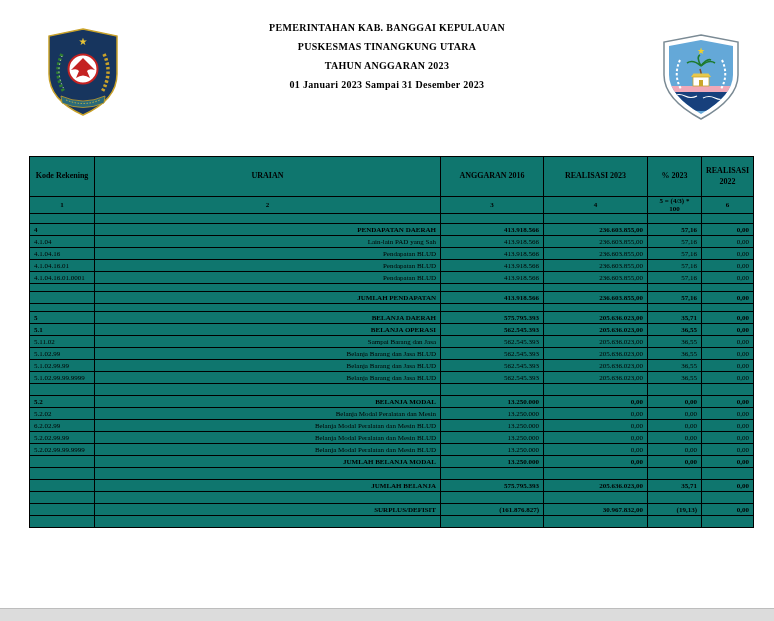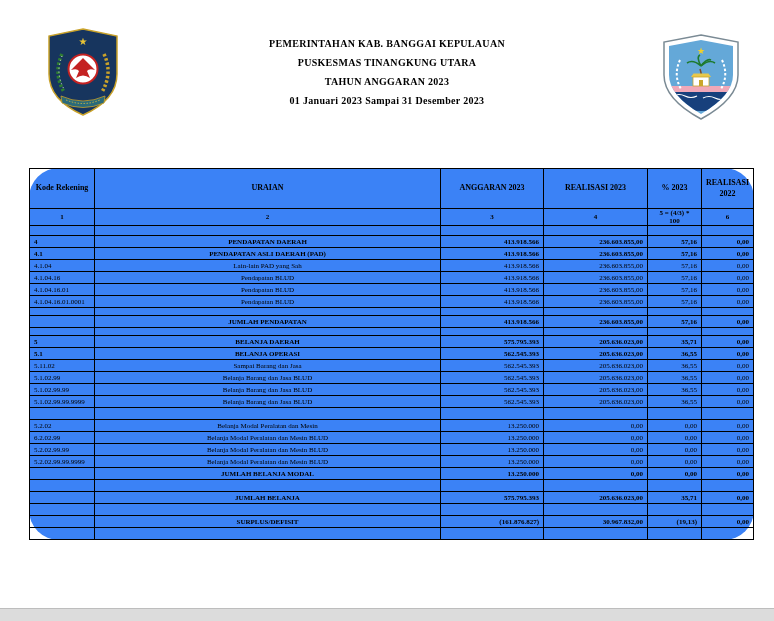--- a/index.html
+++ b/index.html
@@ -13,50 +13,49 @@
     overflow: hidden;
   }
   .page { position: absolute; inset: 0 0 13px 0; background: #fff; }
   .page-edge {
     position: absolute; left: 0; right: 0; bottom: 0; height: 13px;
     background: #dcdcdc; border-top: 1px solid #bdbdbd;
   }
   .doc-header { position: relative; height: 150px; }
   .logo-left  { position: absolute; left: 45px;  top: 26px; }
   .logo-right { position: absolute; left: 659px; top: 33px; }
-  .title-block { text-align: center; padding-top: 34px; }
+  .title-block { text-align: center; padding-top: 18px; }
   .title-line {
     font-weight: bold; font-size: 10px; line-height: 19px;
     letter-spacing: 0.3px; white-space: nowrap;
   }
   table.lra {
-    position: absolute; left: 29px; top: 168px;
+    position: absolute; left: 29px; top: 156px;
     border-collapse: collapse; table-layout: fixed; width: 724px;
-    background: #3b82f6;
-    border-radius: 30px;
+    background: #0f766e;
   }
   .lra th, .lra td {
     border: 1px solid #000; overflow: hidden; white-space: nowrap;
     padding: 0 4px; vertical-align: middle;
   }
   .lra thead th {
     font-size: 8px; font-weight: bold; text-align: center;
     white-space: normal; line-height: 1.3;
   }
   .head-row th { height: 40px; }
   .num-row td {
     height: 16px; font-size: 7px; font-weight: bold; text-align: center;
     white-space: pre-line; line-height: 1.15;
   }
   .lra tbody td { font-size: 7px; height: 12px; }
   tr.spacer_sm td { height: 8px; }
   tr.spacer_md td { height: 10px; }
   tr.spacer_lg td { height: 12px; }
   .c-kode   { text-align: left; }
-  .c-uraian { text-align: center; padding-left: 6px; }
+  .c-uraian { text-align: right; padding-left: 6px; }
   .c-num    { text-align: right; padding-right: 8px; }
   tr.bold td { font-weight: bold; }
 </style>
 </head>
 <body>
 
 <div class="page">
 
   <div class="doc-header">
 
@@ -116,21 +115,21 @@
         <col style="width:346px">
         <col style="width:103px">
       <col style="width:104px">
         <col style="width:54px">
         <col style="width:52px">
     </colgroup>
     <thead>
       <tr class="head-row">
         <th>Kode Rekening</th>
         <th>URAIAN</th>
-        <th>ANGGARAN 2023</th>
+        <th>ANGGARAN 2016</th>
         <th>REALISASI 2023</th>
         <th>% 2023</th>
         <th>REALISASI 2022</th>
       </tr>
       <tr class="num-row">
         <td>1</td>
         <td>2</td>
         <td>3</td>
         <td>4</td>
         <td>5 = (4/3) *
@@ -148,28 +147,20 @@
           <td class="c-num"></td>
         </tr>
         <tr class="data bold">
           <td class="c-kode">4</td>
           <td class="c-uraian">PENDAPATAN DAERAH</td>
           <td class="c-num">413.918.566</td>
           <td class="c-num">236.603.855,00</td>
           <td class="c-num">57,16</td>
           <td class="c-num">0,00</td>
         </tr>
-        <tr class="data bold">
-          <td class="c-kode">4.1</td>
-          <td class="c-uraian">PENDAPATAN ASLI DAERAH (PAD)</td>
-          <td class="c-num">413.918.566</td>
-          <td class="c-num">236.603.855,00</td>
-          <td class="c-num">57,16</td>
-          <td class="c-num">0,00</td>
-        </tr>
         <tr class="data">
           <td class="c-kode">4.1.04</td>
           <td class="c-uraian">Lain-lain PAD yang Sah</td>
           <td class="c-num">413.918.566</td>
           <td class="c-num">236.603.855,00</td>
           <td class="c-num">57,16</td>
           <td class="c-num">0,00</td>
         </tr>
         <tr class="data">
           <td class="c-kode">4.1.04.16</td>
@@ -267,20 +258,28 @@
           <td class="c-num">36,55</td>
           <td class="c-num">0,00</td>
         </tr>
         <tr class="spacer_lg">
           <td class="c-kode"></td>
           <td class="c-uraian"></td>
           <td class="c-num"></td>
           <td class="c-num"></td>
           <td class="c-num"></td>
           <td class="c-num"></td>
+        </tr>
+        <tr class="data bold">
+          <td class="c-kode">5.2</td>
+          <td class="c-uraian">BELANJA MODAL</td>
+          <td class="c-num">13.250.000</td>
+          <td class="c-num">0,00</td>
+          <td class="c-num">0,00</td>
+          <td class="c-num">0,00</td>
         </tr>
         <tr class="data">
           <td class="c-kode">5.2.02</td>
           <td class="c-uraian">Belanja Modal Peralatan dan Mesin</td>
           <td class="c-num">13.250.000</td>
           <td class="c-num">0,00</td>
           <td class="c-num">0,00</td>
           <td class="c-num">0,00</td>
         </tr>
         <tr class="data">

